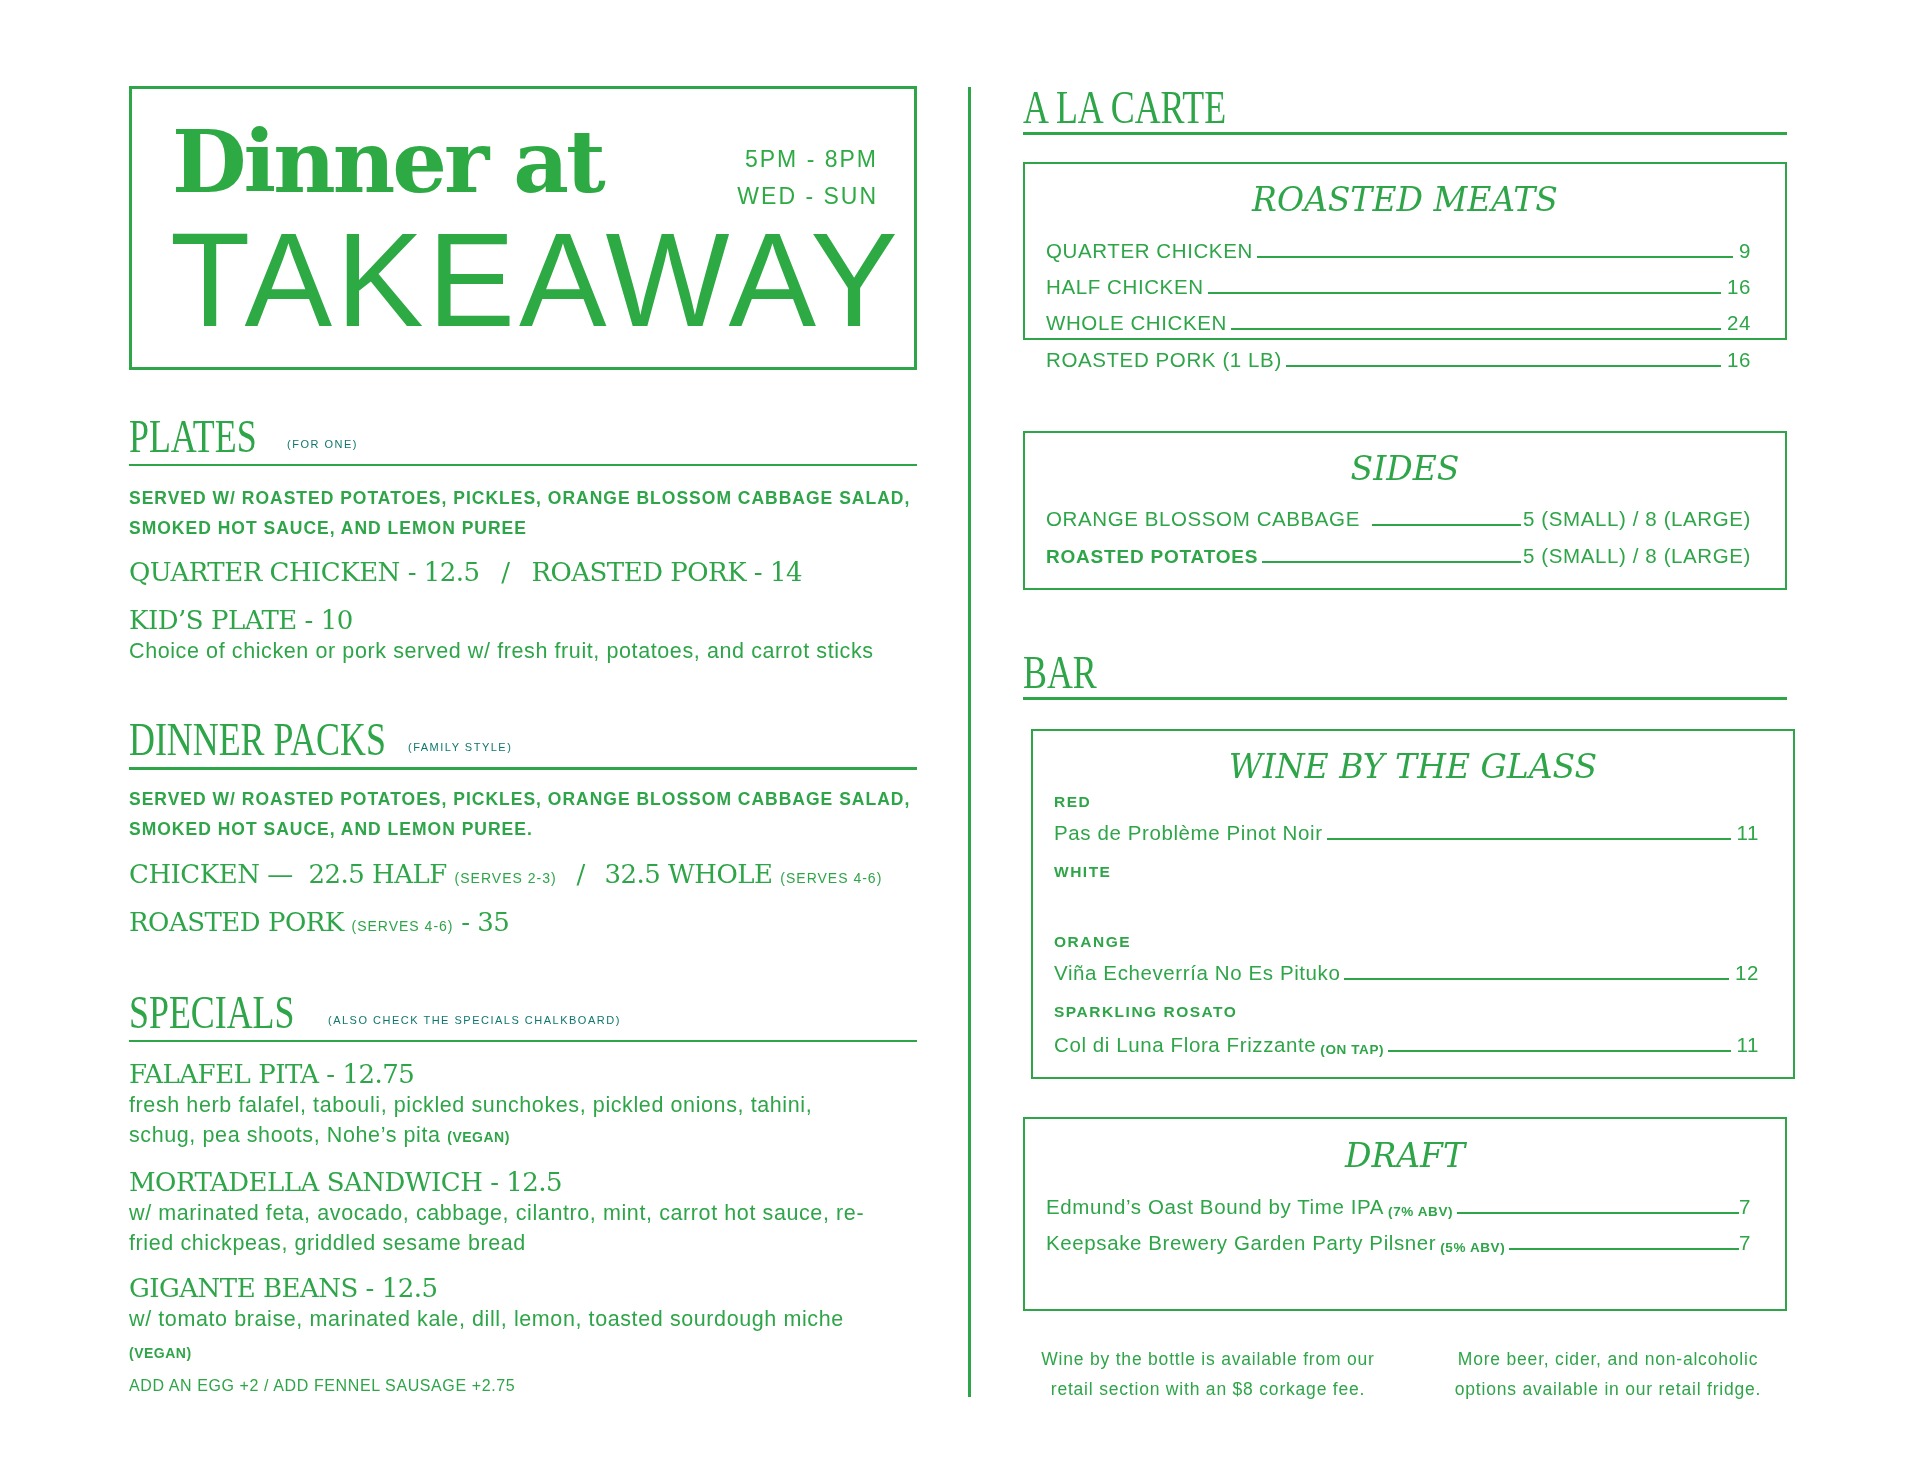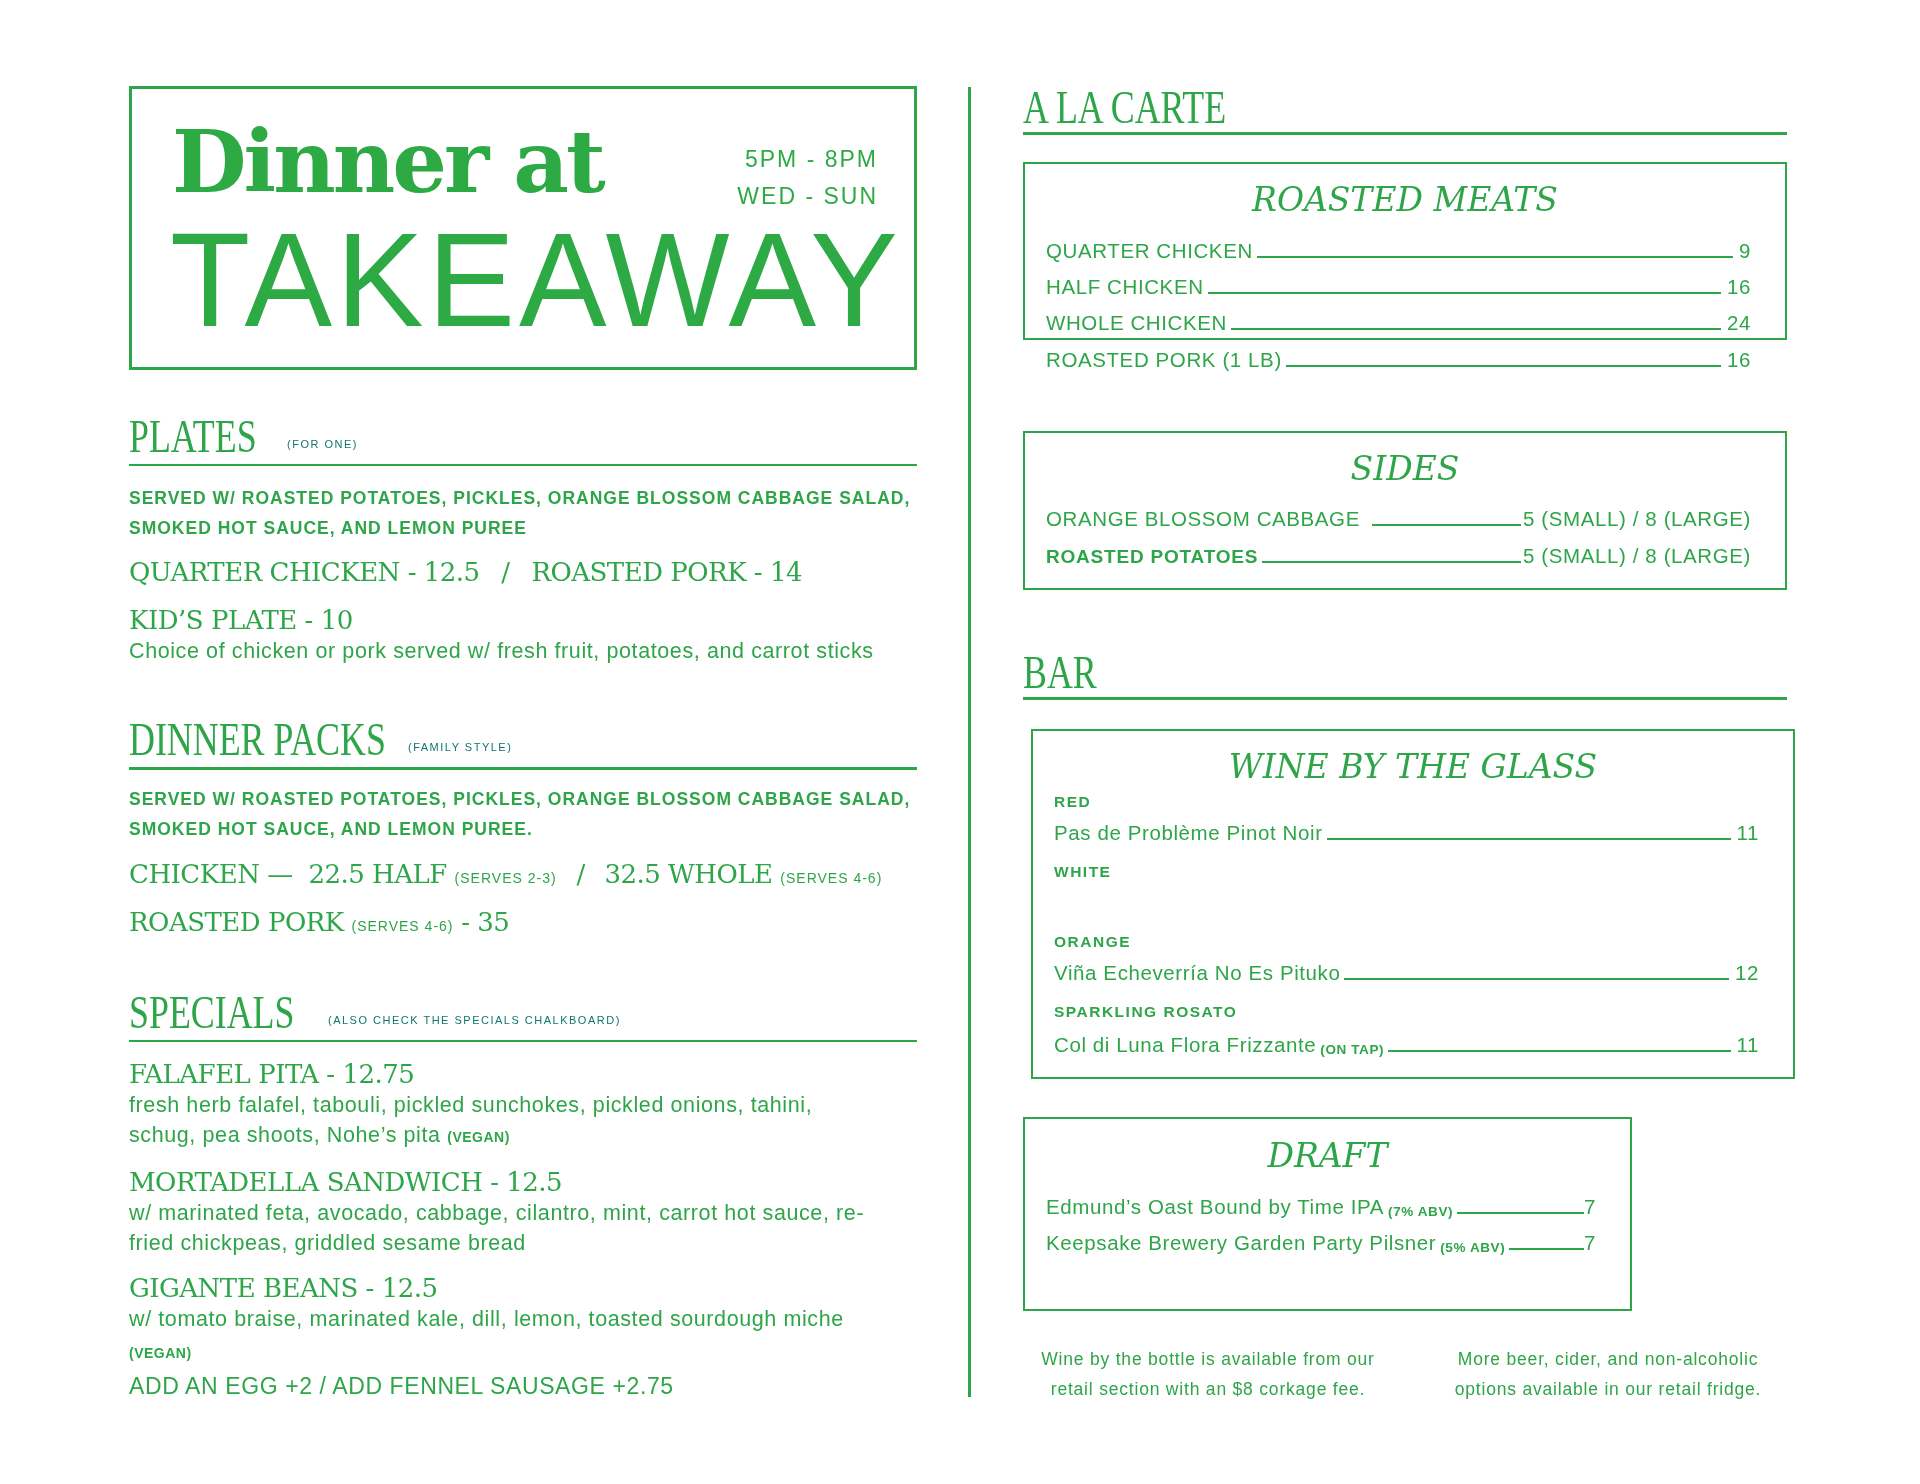--- a/index.html
+++ b/index.html
@@ -96,21 +96,21 @@
 
 <div class="abs item-title" style="left:129px; top:1169px;">MORTADELLA SANDWICH - 12.5</div>
 <div class="abs desc" style="left:129px; top:1198px;">
   <div>w/ marinated feta, avocado, cabbage, cilantro, mint, carrot hot sauce, re-</div>
   <div>fried chickpeas, griddled sesame bread</div>
 </div>
 
 <div class="abs item-title" style="left:129px; top:1275px;">GIGANTE BEANS - 12.5</div>
 <div class="abs desc" style="left:129px; top:1304px;">w/ tomato braise, marinated kale, dill, lemon, toasted sourdough miche</div>
 <div class="abs desc" style="left:129px; top:1336px;"><small>(VEGAN)</small></div>
-<div class="abs desc" style="left:129px; top:1371px; font-size:23px;">ADD AN EGG +2  /  ADD FENNEL SAUSAGE +2.75</div>
+<div class="abs desc" style="left:129px; top:1371px; font-size:16px;">ADD AN EGG +2  /  ADD FENNEL SAUSAGE +2.75</div>
 
 <div class="abs" style="left:968px; top:87px; width:3px; height:1310px; background:#2ea548;"></div>
 
 <div class="abs sec-head" style="left:1023px; top:85px;">A LA CARTE</div>
 <div class="abs rule thick" style="left:1023px; top:132px; width:764px;"></div>
 
 <div class="abs box" style="left:1023px; top:162px; width:764px; height:178px;">
   <div class="box-title" style="top:19px;">ROASTED MEATS</div>
   <div class="row" style="top:73px;">
     <span>QUARTER CHICKEN</span>
@@ -168,21 +168,21 @@
   </div>
   <div class="cat" style="top:272px;">SPARKLING ROSATO</div>
   <div class="row" style="top:300px;">
     <span>Col di Luna Flora Frizzante</span>
       <small>(ON TAP)</small>
       <span class="leader"></span>
       <span class="price">11</span>
   </div>
 </div>
 
-<div class="abs box" style="left:1023px; top:1117px; width:609px; height:194px;">
+<div class="abs box" style="left:1023px; top:1117px; width:764px; height:194px;">
   <div class="box-title" style="top:20px;">DRAFT</div>
   <div class="row" style="top:74px;">
     <span>Edmund’s Oast Bound by Time IPA</span>
       <small>(7% ABV)</small>
       <span class="leader" style="margin-right:0;"></span>
       <span class="price">7</span>
   </div>
   <div class="row" style="top:110px;">
     <span>Keepsake Brewery Garden Party Pilsner</span>
       <small>(5% ABV)</small>

